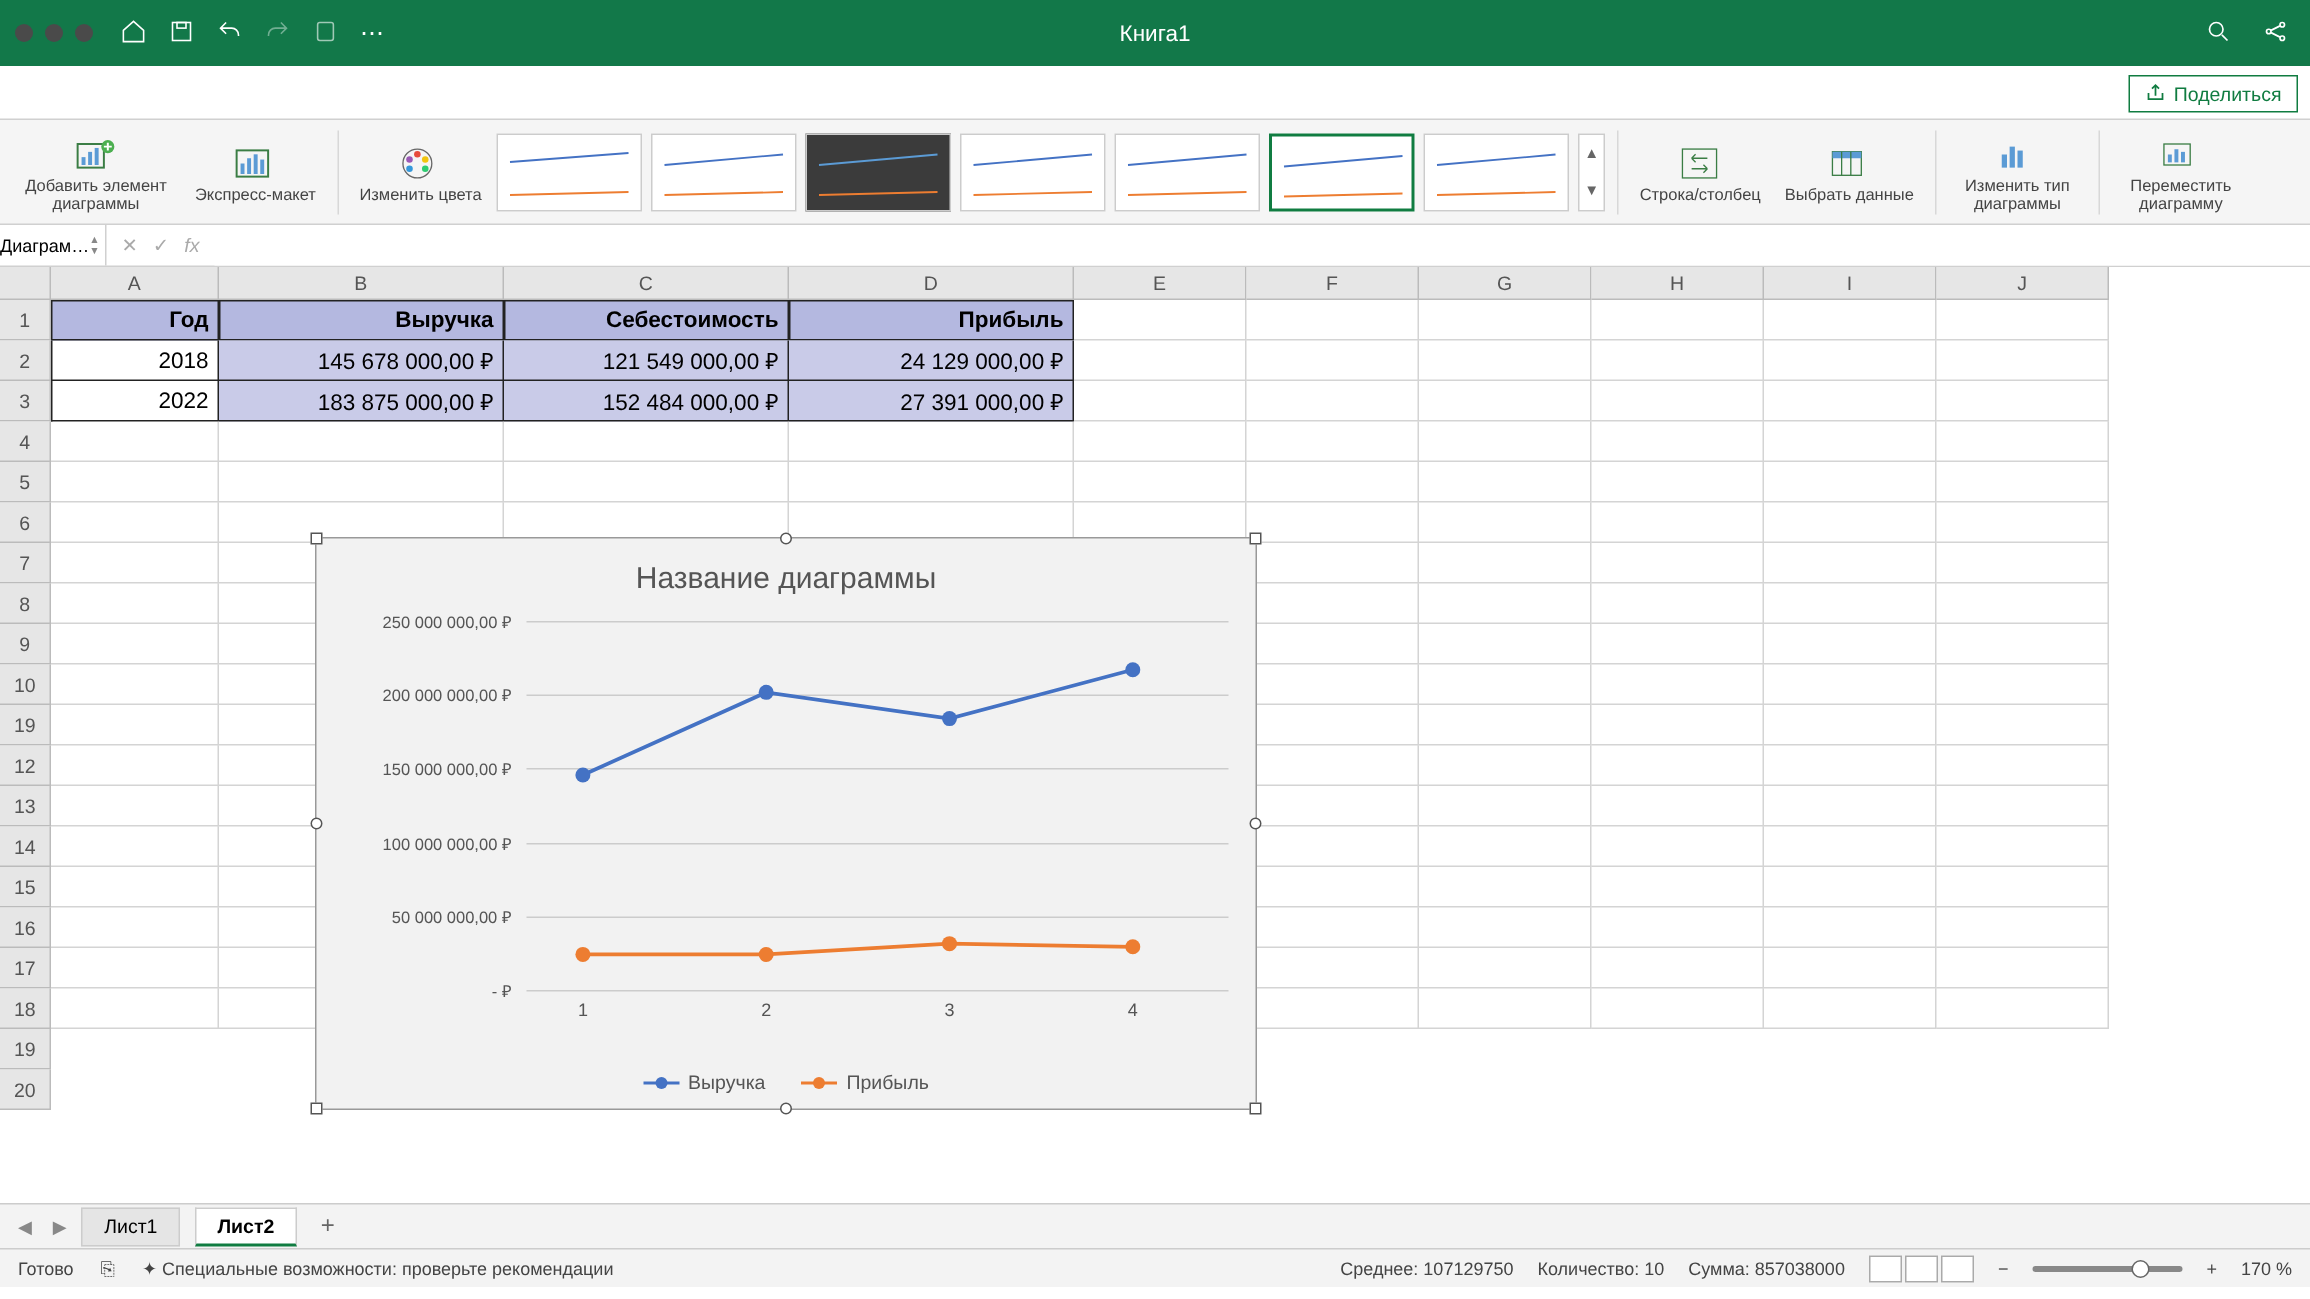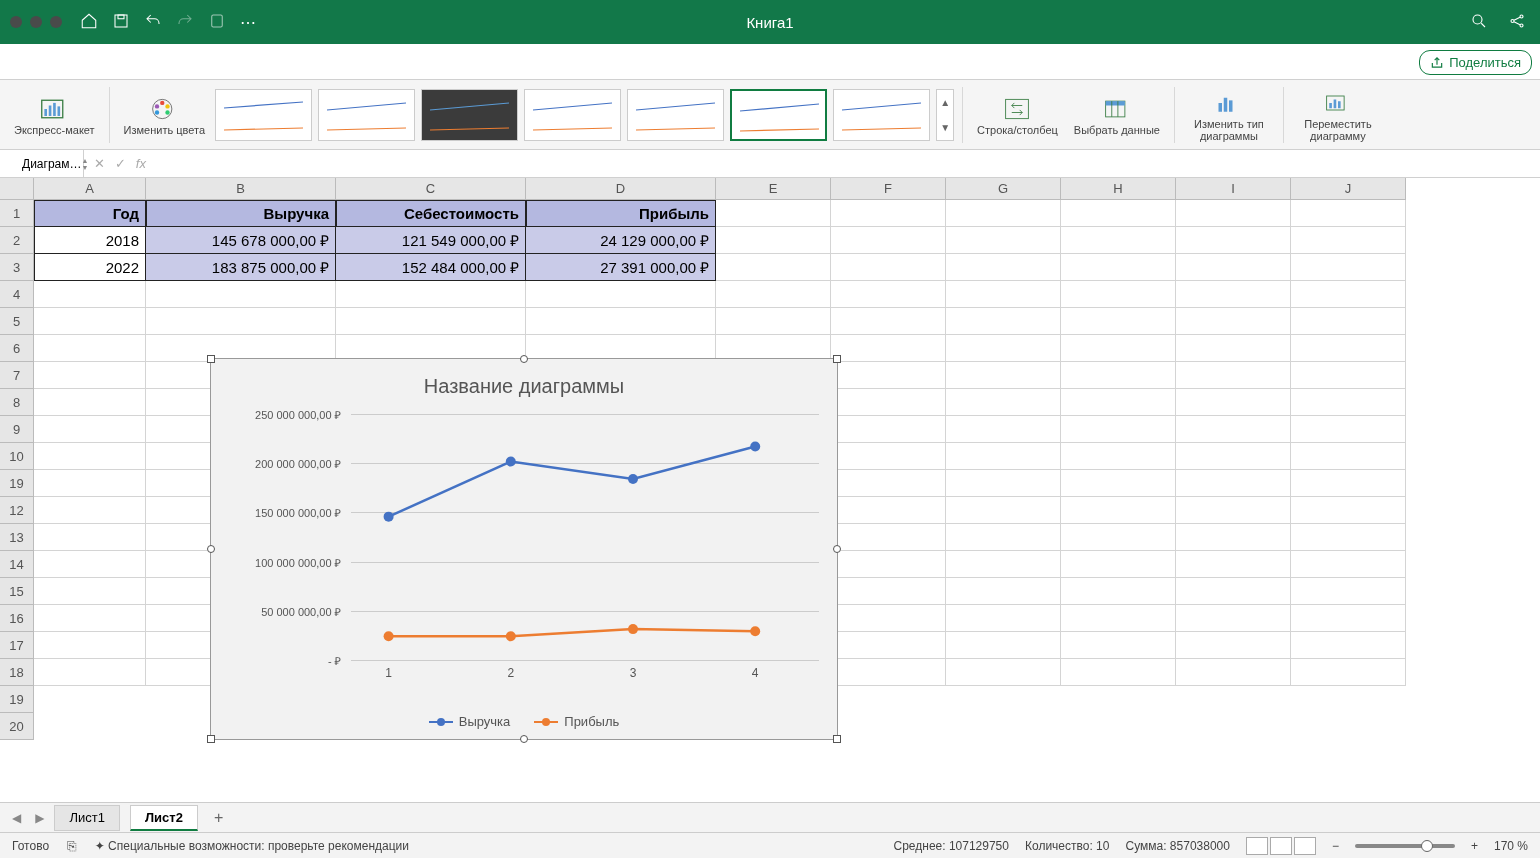--- a/index.html
+++ b/index.html
@@ -9,36 +9,36 @@
 .dot { width: 12px; height: 12px; border-radius: 50%; background: #4a4a4a; }
 .qat { display: flex; gap: 14px; margin-left: 18px; align-items: center; }
 .qat svg { width: 18px; height: 18px; fill: none; stroke: #fff; stroke-width: 1.4; }
 .title-center { position: absolute; left: 50%; transform: translateX(-50%); font-size: 15px; font-weight: 500; }
 .title-right { position: absolute; right: 14px; display: flex; gap: 20px; }
 .title-right svg { width: 18px; height: 18px; stroke: #fff; fill: none; stroke-width: 1.5; }
 
 .tabrow { background: #fff; height: 36px; display: flex; align-items: flex-end; padding: 0 8px; border-bottom: 1px solid #d0d0d0; }
 .tab { padding: 8px 12px 6px; font-size: 14px; color: #333; cursor: pointer; }
 .tab.active { color: #107c41; font-weight: 600; border-bottom: 3px solid #107c41; }
-.share-btn { margin-left: auto; border: 1px solid #107c41; color: #107c41; padding: 4px 10px; border-radius: 11px; margin-bottom: 4px; font-size: 13px; display: flex; align-items: flex-end; gap: 5px; }
+.share-btn { margin-left: auto; border: 1px solid #107c41; color: #107c41; padding: 4px 10px; border-radius: 0; margin-bottom: 4px; font-size: 13px; display: flex; align-items: flex-start; gap: 5px; }
 
 .ribbon { background: #f5f5f5; height: 70px; display: flex; align-items: center; padding: 0 8px; gap: 4px; border-bottom: 1px solid #d0d0d0; }
 .rgroup { display: flex; flex-direction: column; align-items: center; font-size: 11px; color: #444; padding: 0 6px; text-align: center; }
 .rgroup .ico { width: 34px; height: 30px; display: flex; align-items: center; justify-content: center; }
 .rgroup .ico svg { width: 28px; height: 26px; }
 .sep { width: 1px; height: 56px; background: #d8d8d8; margin: 0 4px; }
 .styles-gallery { display: flex; gap: 6px; }
 .style-thumb { width: 97px; height: 52px; background: #fff; border: 1px solid #ccc; position: relative; }
 .style-thumb.sel { border: 2px solid #107c41; }
 .style-thumb.dark { background: #3b3b3b; }
 .style-nav { width: 18px; height: 52px; background: #fff; border: 1px solid #ccc; display: flex; flex-direction: column; }
 .style-nav div { flex: 1; display: flex; align-items: center; justify-content: center; font-size: 10px; color: #666; }
 
 .fbar { height: 28px; display: flex; align-items: center; border-bottom: 1px solid #d0d0d0; background: #fff; }
-.namebox { width: 84px; border-right: 1px solid #d0d0d0; height: 100%; display: flex; align-items: center; padding: 0 22px; font-size: 12px; }
+.namebox { width: 71px; border-right: 1px solid #d0d0d0; height: 100%; display: flex; align-items: center; padding: 0 0; font-size: 12px; }
 .spinner { display: flex; flex-direction: column; font-size: 7px; color: #888; margin-right: 4px; }
 .fx-icons { display: flex; gap: 10px; padding: 0 10px; align-items: center; color: #aaa; font-size: 13px; }
 .fx-input { flex: 1; height: 100%; border: none; outline: none; font-size: 13px; padding: 0 6px; }
 
 .grid-wrap { position: relative; height: 624px; overflow: hidden; background: #fff; }
 .corner { position: absolute; left: 0; top: 0; width: 34px; height: 22px; background: #e6e6e6; border-right: 1px solid #bbb; border-bottom: 1px solid #bbb; }
 .colhdrs { position: absolute; left: 34px; top: 0; height: 22px; display: flex; }
 .colh { background: #e6e6e6; border-right: 1px solid #bbb; border-bottom: 1px solid #bbb; display: flex; align-items: center; justify-content: center; color: #555; font-size: 13px; }
 .rowhdrs { position: absolute; left: 0; top: 22px; width: 34px; }
 .rowh { height: 27px; background: #e6e6e6; border-right: 1px solid #bbb; border-bottom: 1px solid #bbb; display: flex; align-items: center; justify-content: center; color: #555; font-size: 13px; }
@@ -128,20 +128,33 @@
 <div class="tabrow">
   <div class="share-btn">
     <svg width="14" height="14" viewBox="0 0 24 24" fill="none" stroke="#107c41" stroke-width="2">
         <path d="M4 12v7h16v-7M12 3v12M8 7l4-4 4 4"></path>
       </svg>
     <span>Поделиться</span>
   </div>
 </div>
 
 <div class="ribbon">
+  <div class="rgroup">
+    <div class="ico">
+        <svg viewBox="0 0 32 28">
+          <rect x="2" y="6" width="20" height="18" fill="none" stroke="#3a7d44" stroke-width="1.5"></rect>
+          <rect x="5" y="16" width="3" height="6" fill="#5b9bd5"></rect>
+          <rect x="10" y="12" width="3" height="10" fill="#5b9bd5"></rect>
+          <rect x="15" y="9" width="3" height="13" fill="#5b9bd5"></rect>
+          <circle cx="25" cy="8" r="5" fill="#4caf50"></circle>
+          <path d="M25 5v6M22 8h6" stroke="#fff" stroke-width="1.5"></path>
+        </svg>
+      </div>
+    <span style="max-width:100px">Добавить элемент диаграммы</span>
+  </div>
   <div class="rgroup">
     <div class="ico">
         <svg viewBox="0 0 32 28">
           <rect x="2" y="4" width="24" height="20" fill="none" stroke="#3a7d44" stroke-width="1.5"></rect>
           <rect x="5" y="14" width="3" height="8" fill="#5b9bd5"></rect>
           <rect x="10" y="10" width="3" height="12" fill="#5b9bd5"></rect>
           <rect x="15" y="7" width="3" height="15" fill="#5b9bd5"></rect>
           <rect x="20" y="11" width="3" height="11" fill="#5b9bd5"></rect>
         </svg>
       </div>

